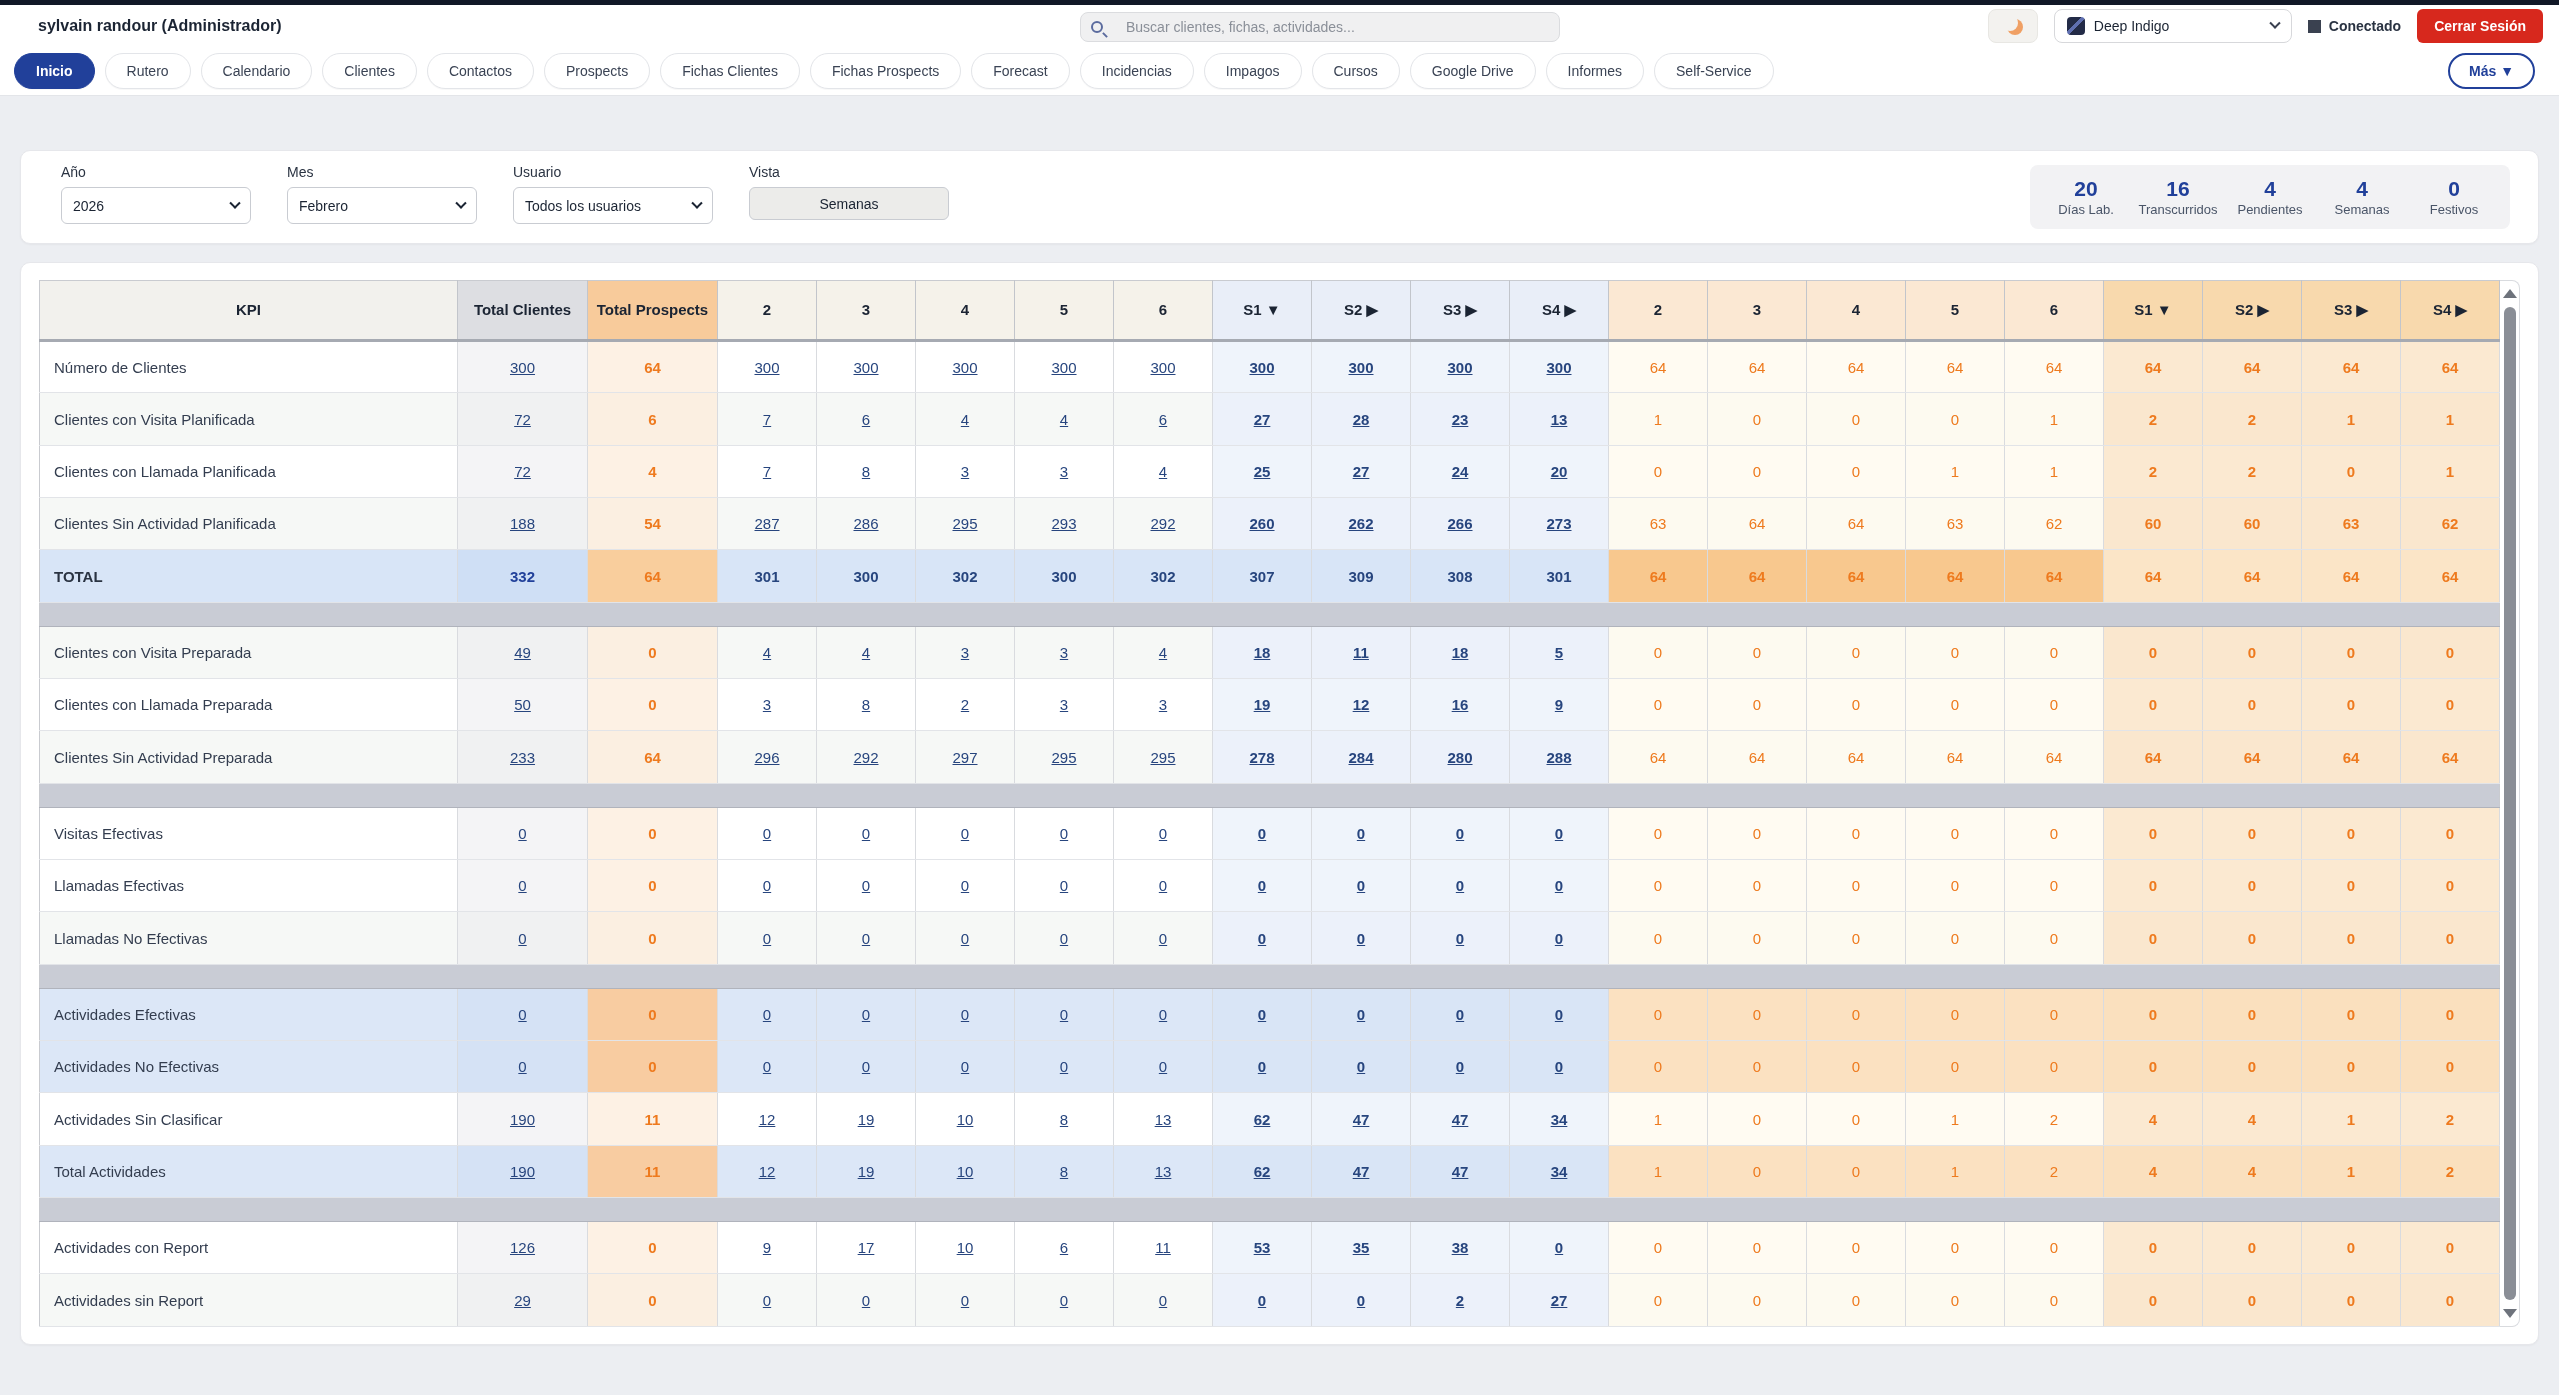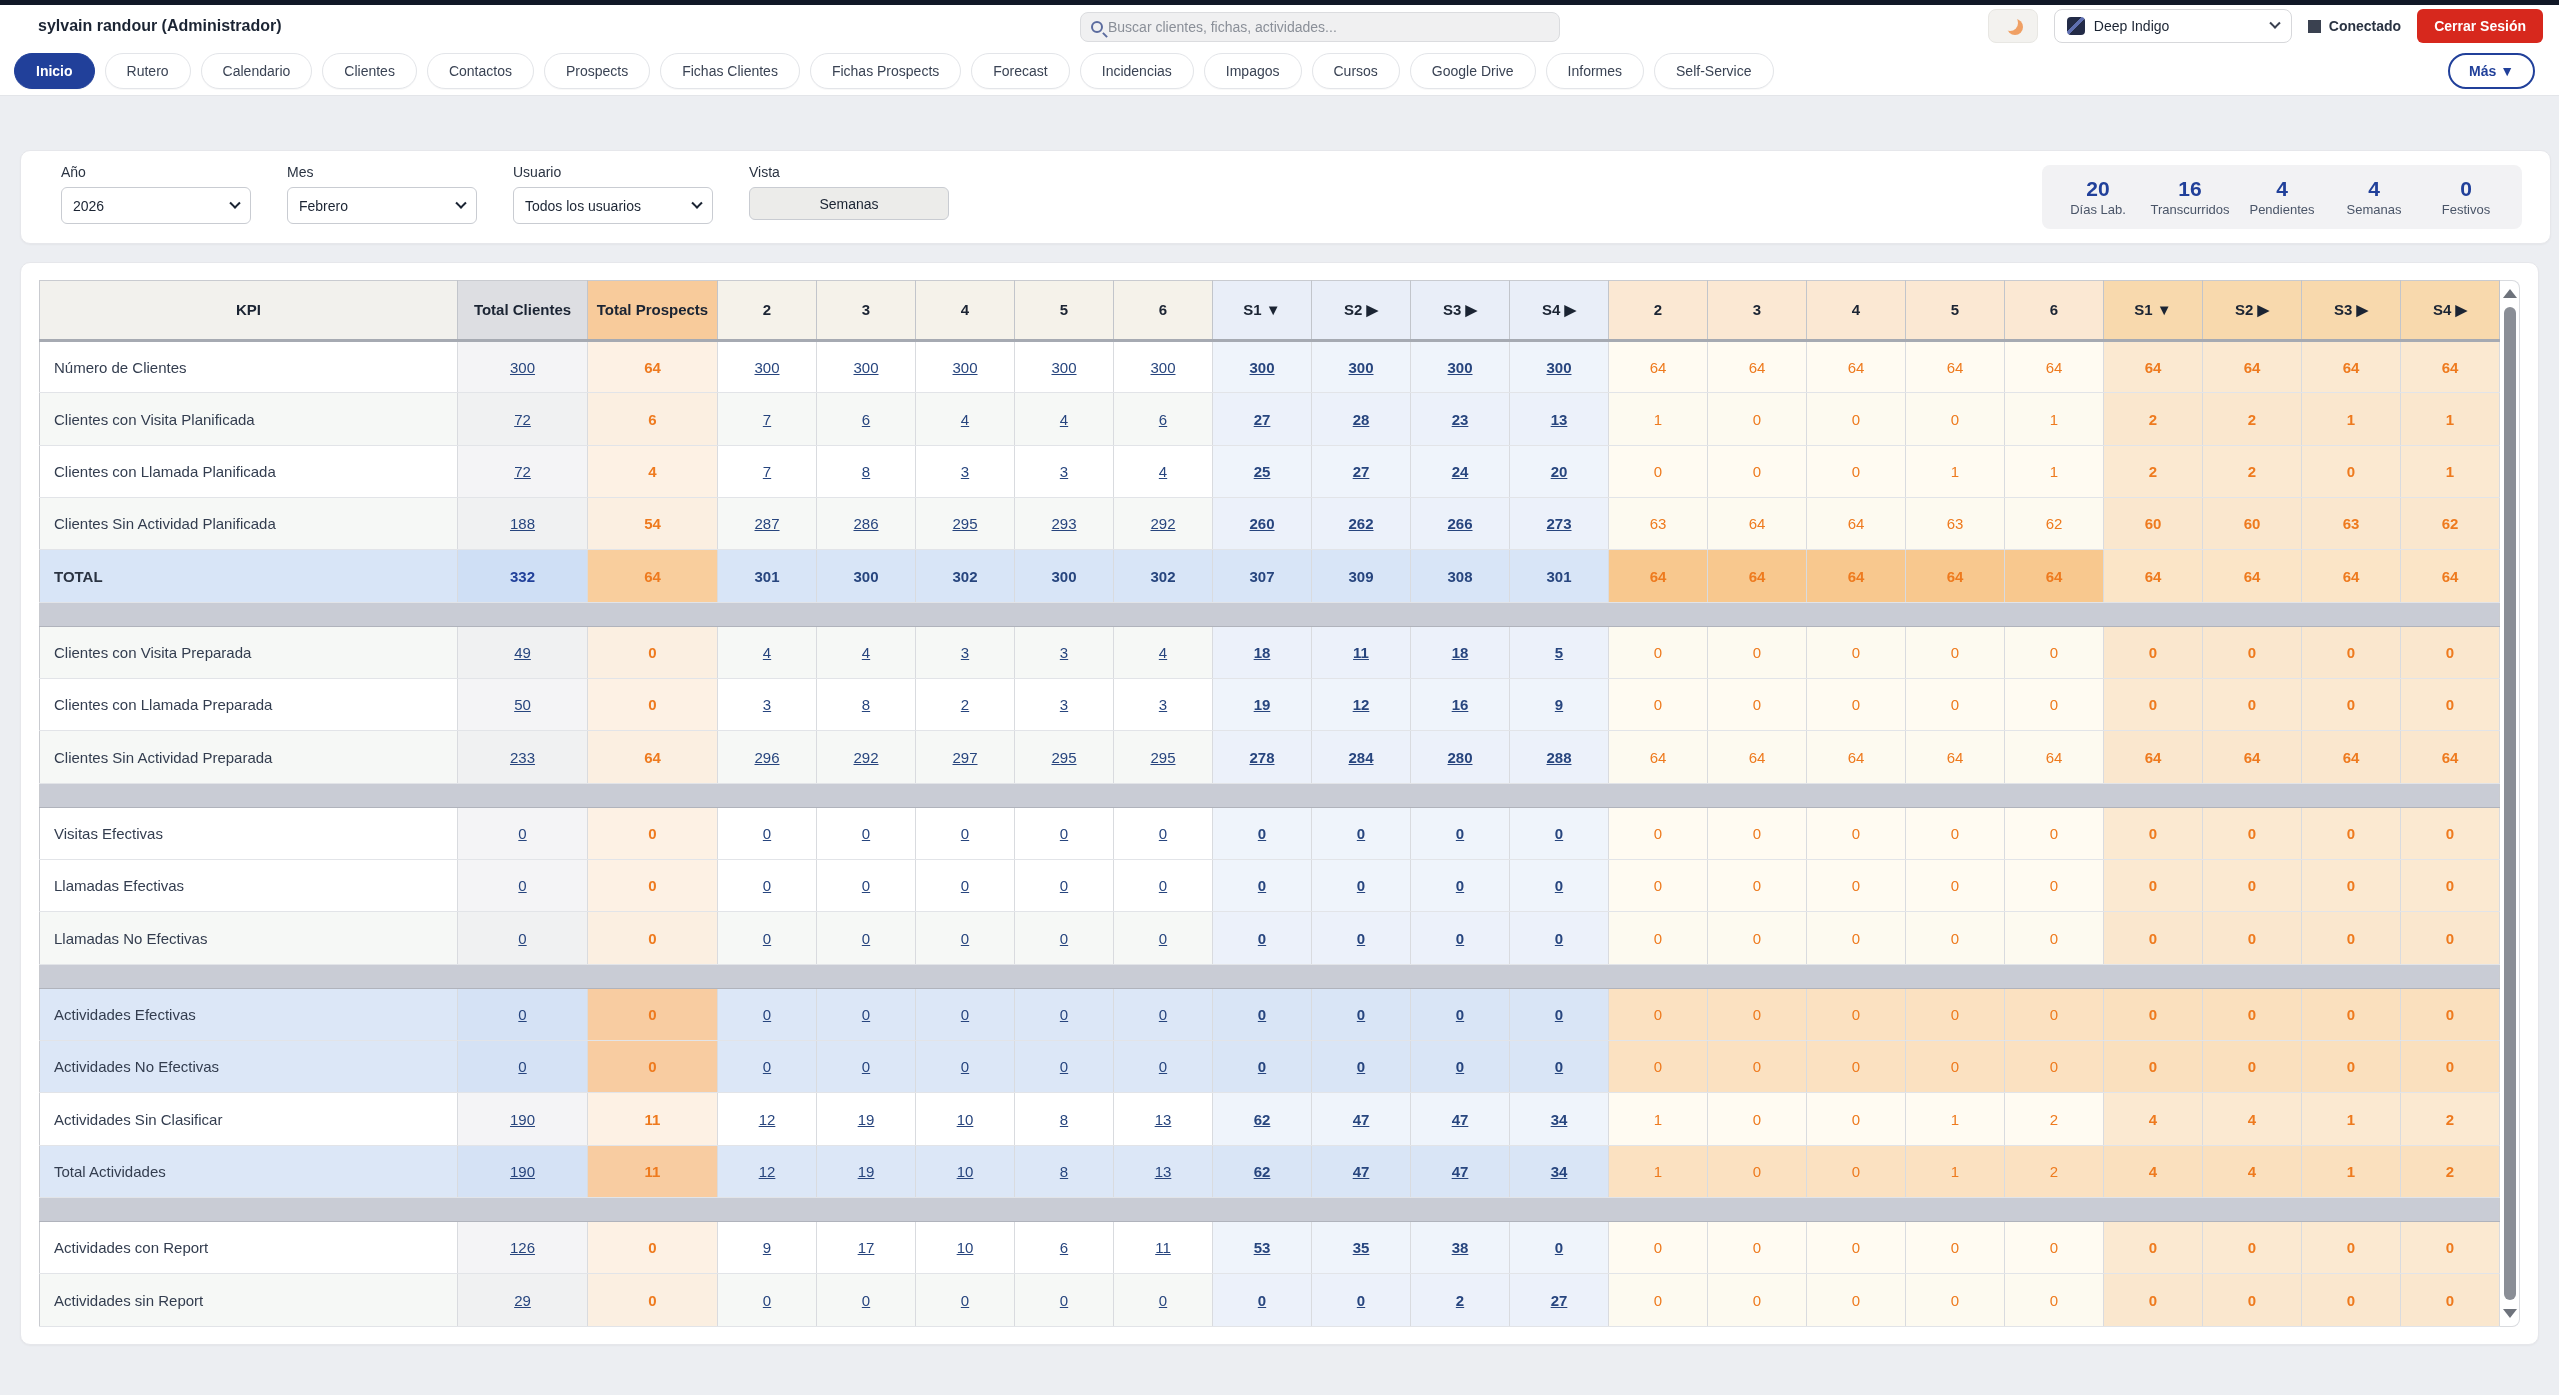--- a/index.html
+++ b/index.html
@@ -9,21 +9,21 @@
   
   .appheader { height:42px; background:#FFFFFF; position:relative; }
   .username { position:absolute; left:38px; top:0; height:42px; display:flex; align-items:center;
     font-size:16px; font-weight:bold; color:#1B2433; }
   .search { position:absolute; left:1080px; top:7px; width:480px; height:30px;
     background:#F0F0F1; border:1px solid #DBDCDF; border-radius:8px;
     display:flex; align-items:center; padding:0 10px; }
   .mag { width:12px; height:12px; border:2px solid #5B6B9E; border-radius:50%; position:relative; flex:0 0 auto; }
   .mag::after { content:""; position:absolute; width:6px; height:2px; background:#5B6B9E;
     transform:rotate(45deg); left:9px; top:11px; }
-  .search input { border:none; background:transparent; outline:none; margin-left:5px; width:100%;
+  .search input { border:none; background:transparent; outline:none; margin-left:23px; width:100%;
     font-size:14px; color:#2A3342; font-family:"Liberation Sans", sans-serif; }
   .search input::placeholder { color:#8A8F98; }
   .hright { position:absolute; right:16px; top:4px; height:34px; display:flex; align-items:center; gap:16px; }
   .moonbtn { width:50px; height:34px; background:#F3F2EF; border:1px solid #E8E7E3; border-radius:8px;
     display:flex; align-items:center; justify-content:center; cursor:pointer; }
   .moon { width:16px; height:16px; border-radius:50%; box-shadow:5px 4px 0 0 #F0A064; transform:translate(-3px,-3px); }
   .themesel { width:238px; height:34px; background:#FFFFFF; border:1px solid #D7D8DB; border-radius:8px;
     display:flex; align-items:center; padding:0 12px; gap:9px; cursor:pointer; }
   .themesq { width:18px; height:18px; border-radius:4px;
     background:linear-gradient(135deg,#232B47 0 40%,#5F6FB0 40% 55%,#232B47 55% 100%); flex:0 0 auto; }
@@ -36,21 +36,21 @@
     border:none; border-radius:6px; padding:9px 17px; cursor:pointer; font-family:"Liberation Sans", sans-serif;}
   
   .nav { height:49px; background:#FFFFFF; border-bottom:1px solid #E3E5E9; display:flex;
     align-items:center; gap:10px; padding-left:14px; position:relative; }
   .pill { padding:9px 21px; border-radius:20px; font-size:14px; color:#3A4354; background:#FFFFFF;
     border:1px solid #E3E5E9; cursor:pointer; white-space:nowrap; box-shadow:0 1px 1px rgba(0,0,0,0.03); }
   .pill.active { background:#21409A; border-color:#21409A; color:#FFFFFF; font-weight:bold; }
   .morebtn { position:absolute; right:24px; padding:8px 19px; border-radius:20px; font-size:14px;
     color:#21409A; font-weight:bold; background:#FFFFFF; border:2px solid #21409A; cursor:pointer; }
   
-  .filtercard { position:absolute; left:20px; right:8px; top:150px; height:94px; background:#FFFFFF;
+  .filtercard { position:absolute; left:20px; right:20px; top:150px; height:94px; background:#FFFFFF;
     border:1px solid #E6E7EB; border-radius:10px; box-shadow:0 1px 2px rgba(0,0,0,0.04); }
   .filters { position:absolute; left:40px; top:13px; display:flex; gap:36px; }
   .fgroup .flabel { font-size:14px; color:#2A3342; margin-bottom:7px; }
   .fsel { width:190px; height:37px; border:1px solid #C9CCD2; border-radius:6px; background:#FFFFFF;
     display:flex; align-items:center; padding:0 11px; font-size:14px; color:#1B2433; cursor:pointer; }
   .fsel span { flex:1; }
   .fsel .chev { border-color:#1B2433; }
   .fbtn { width:200px; height:33px; border:1px solid #C9CCD2; border-radius:6px; background:#ECECEA;
     display:flex; align-items:center; justify-content:center; font-size:14px; color:#1B2433; cursor:pointer; }
   .statsbox { position:absolute; right:28px; top:14px; height:64px; background:#F2F2F4; border-radius:8px;

